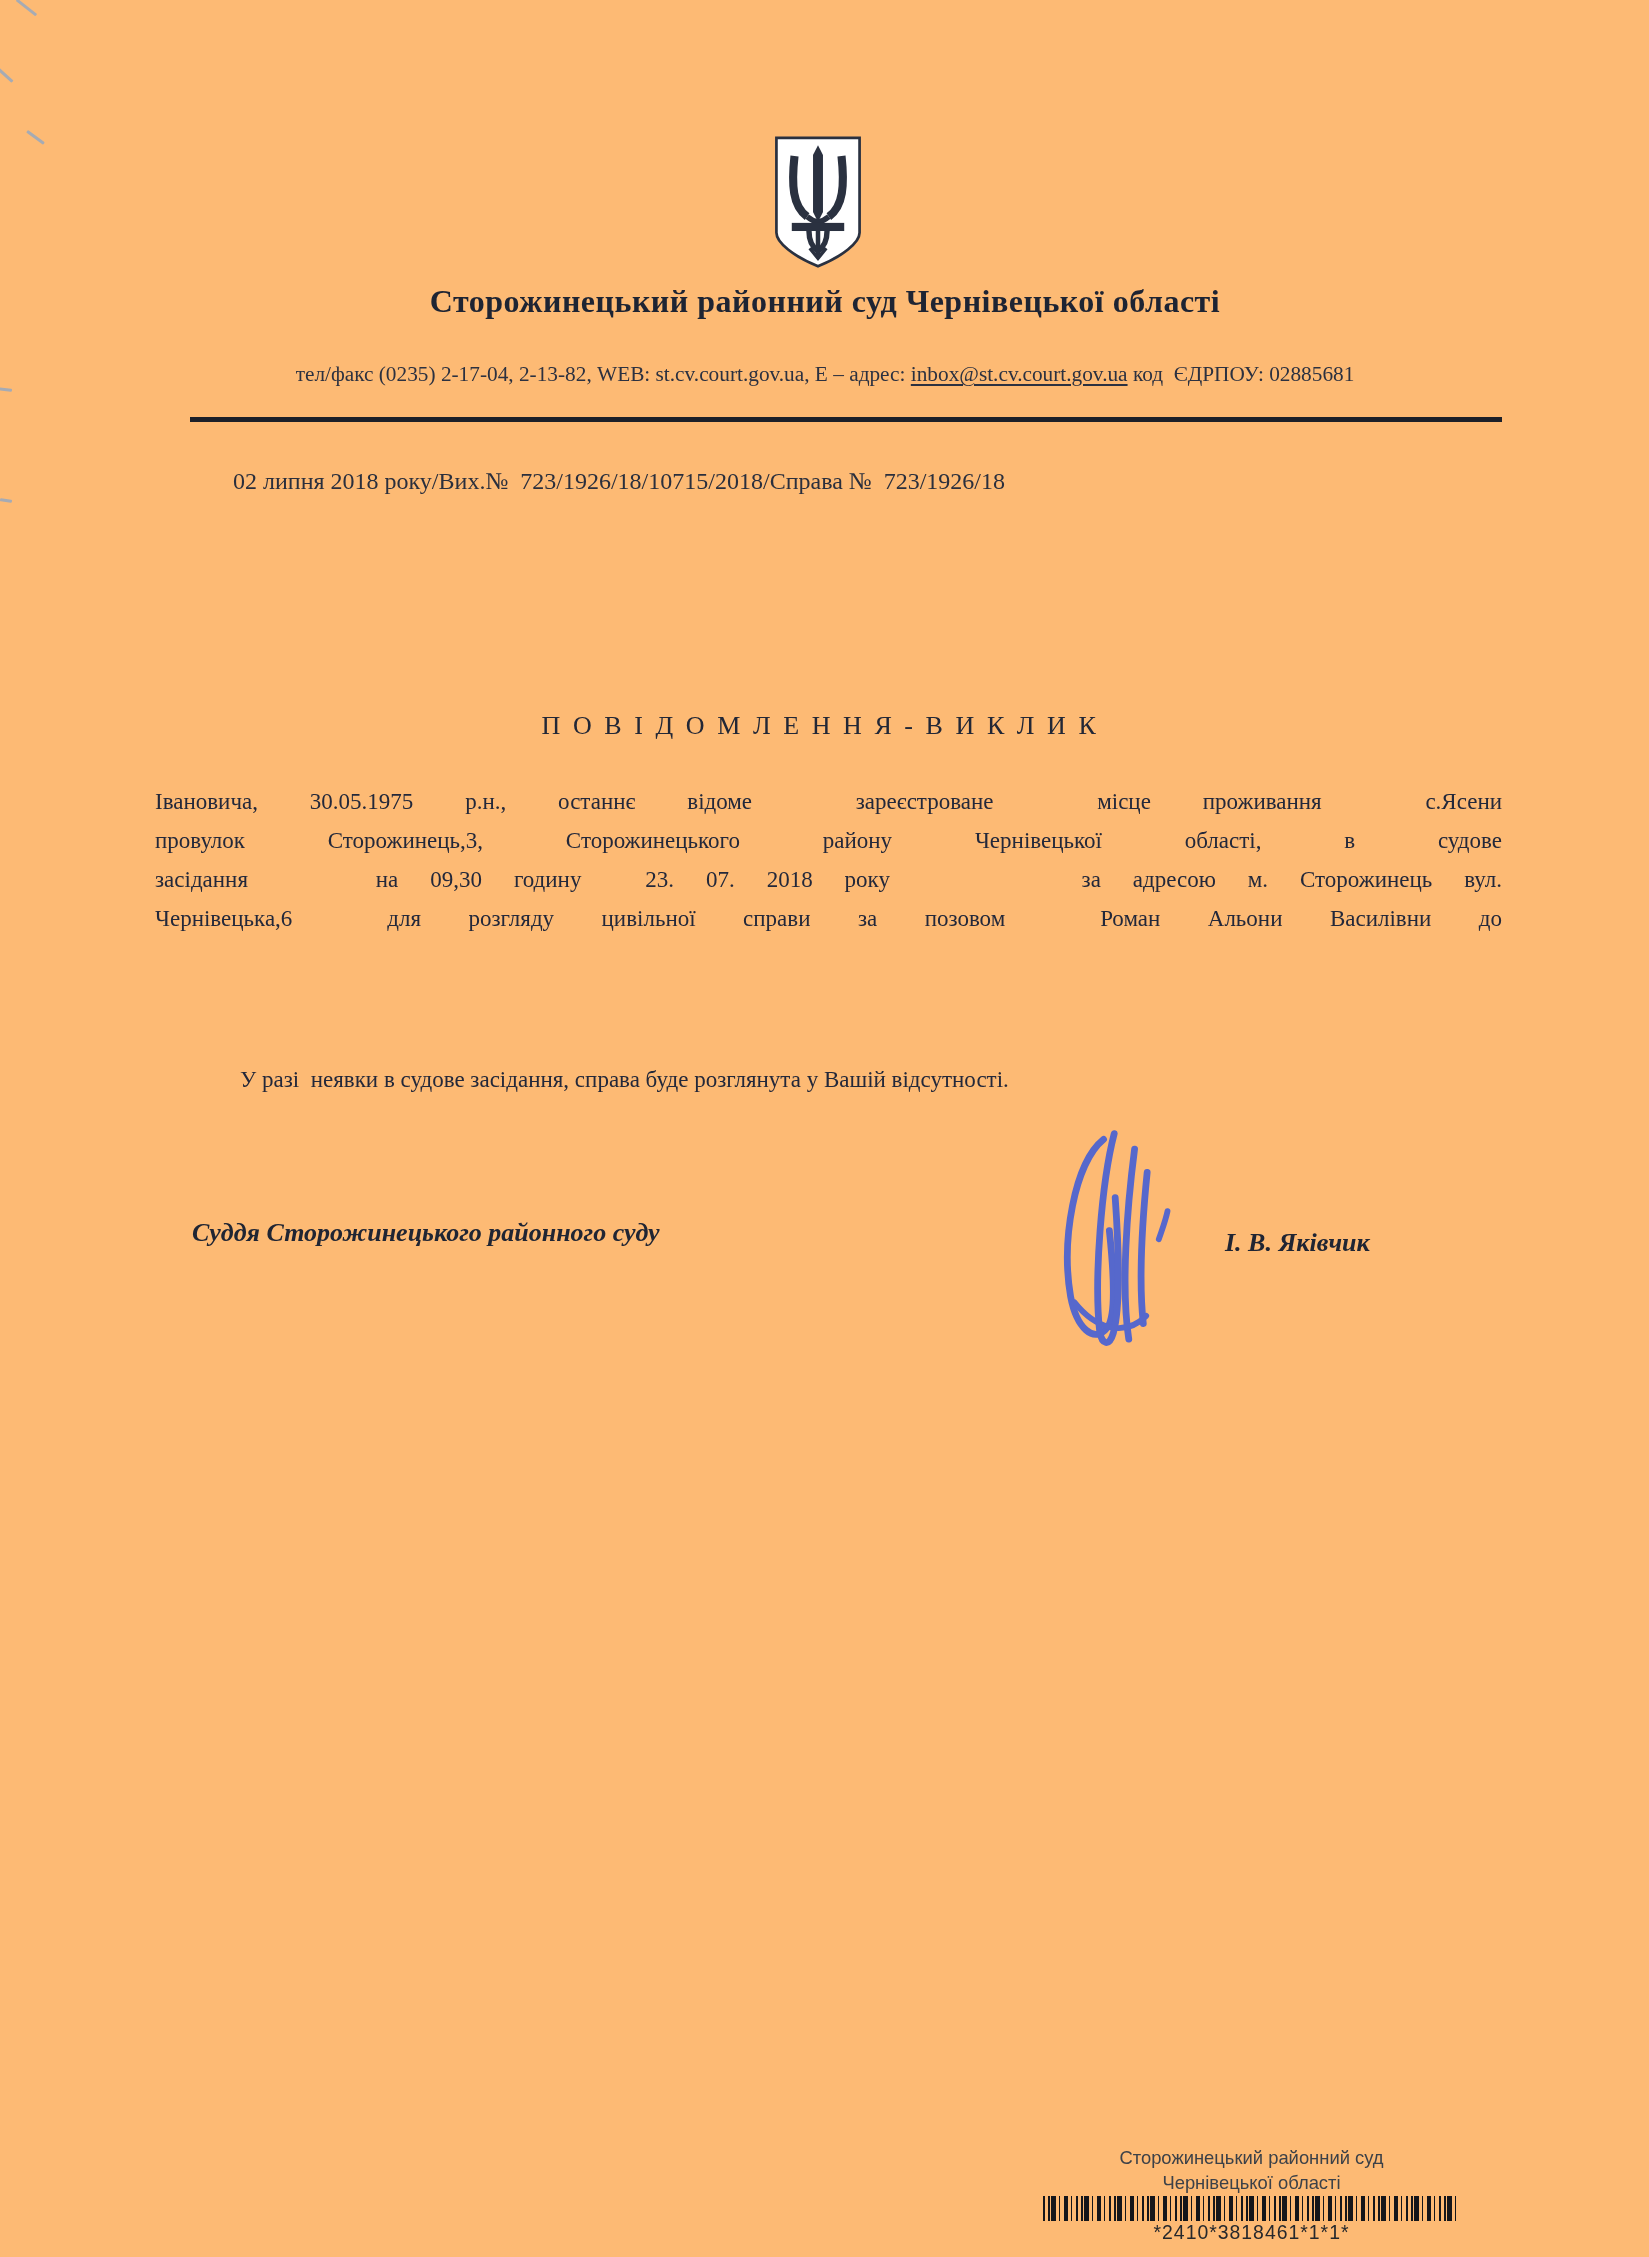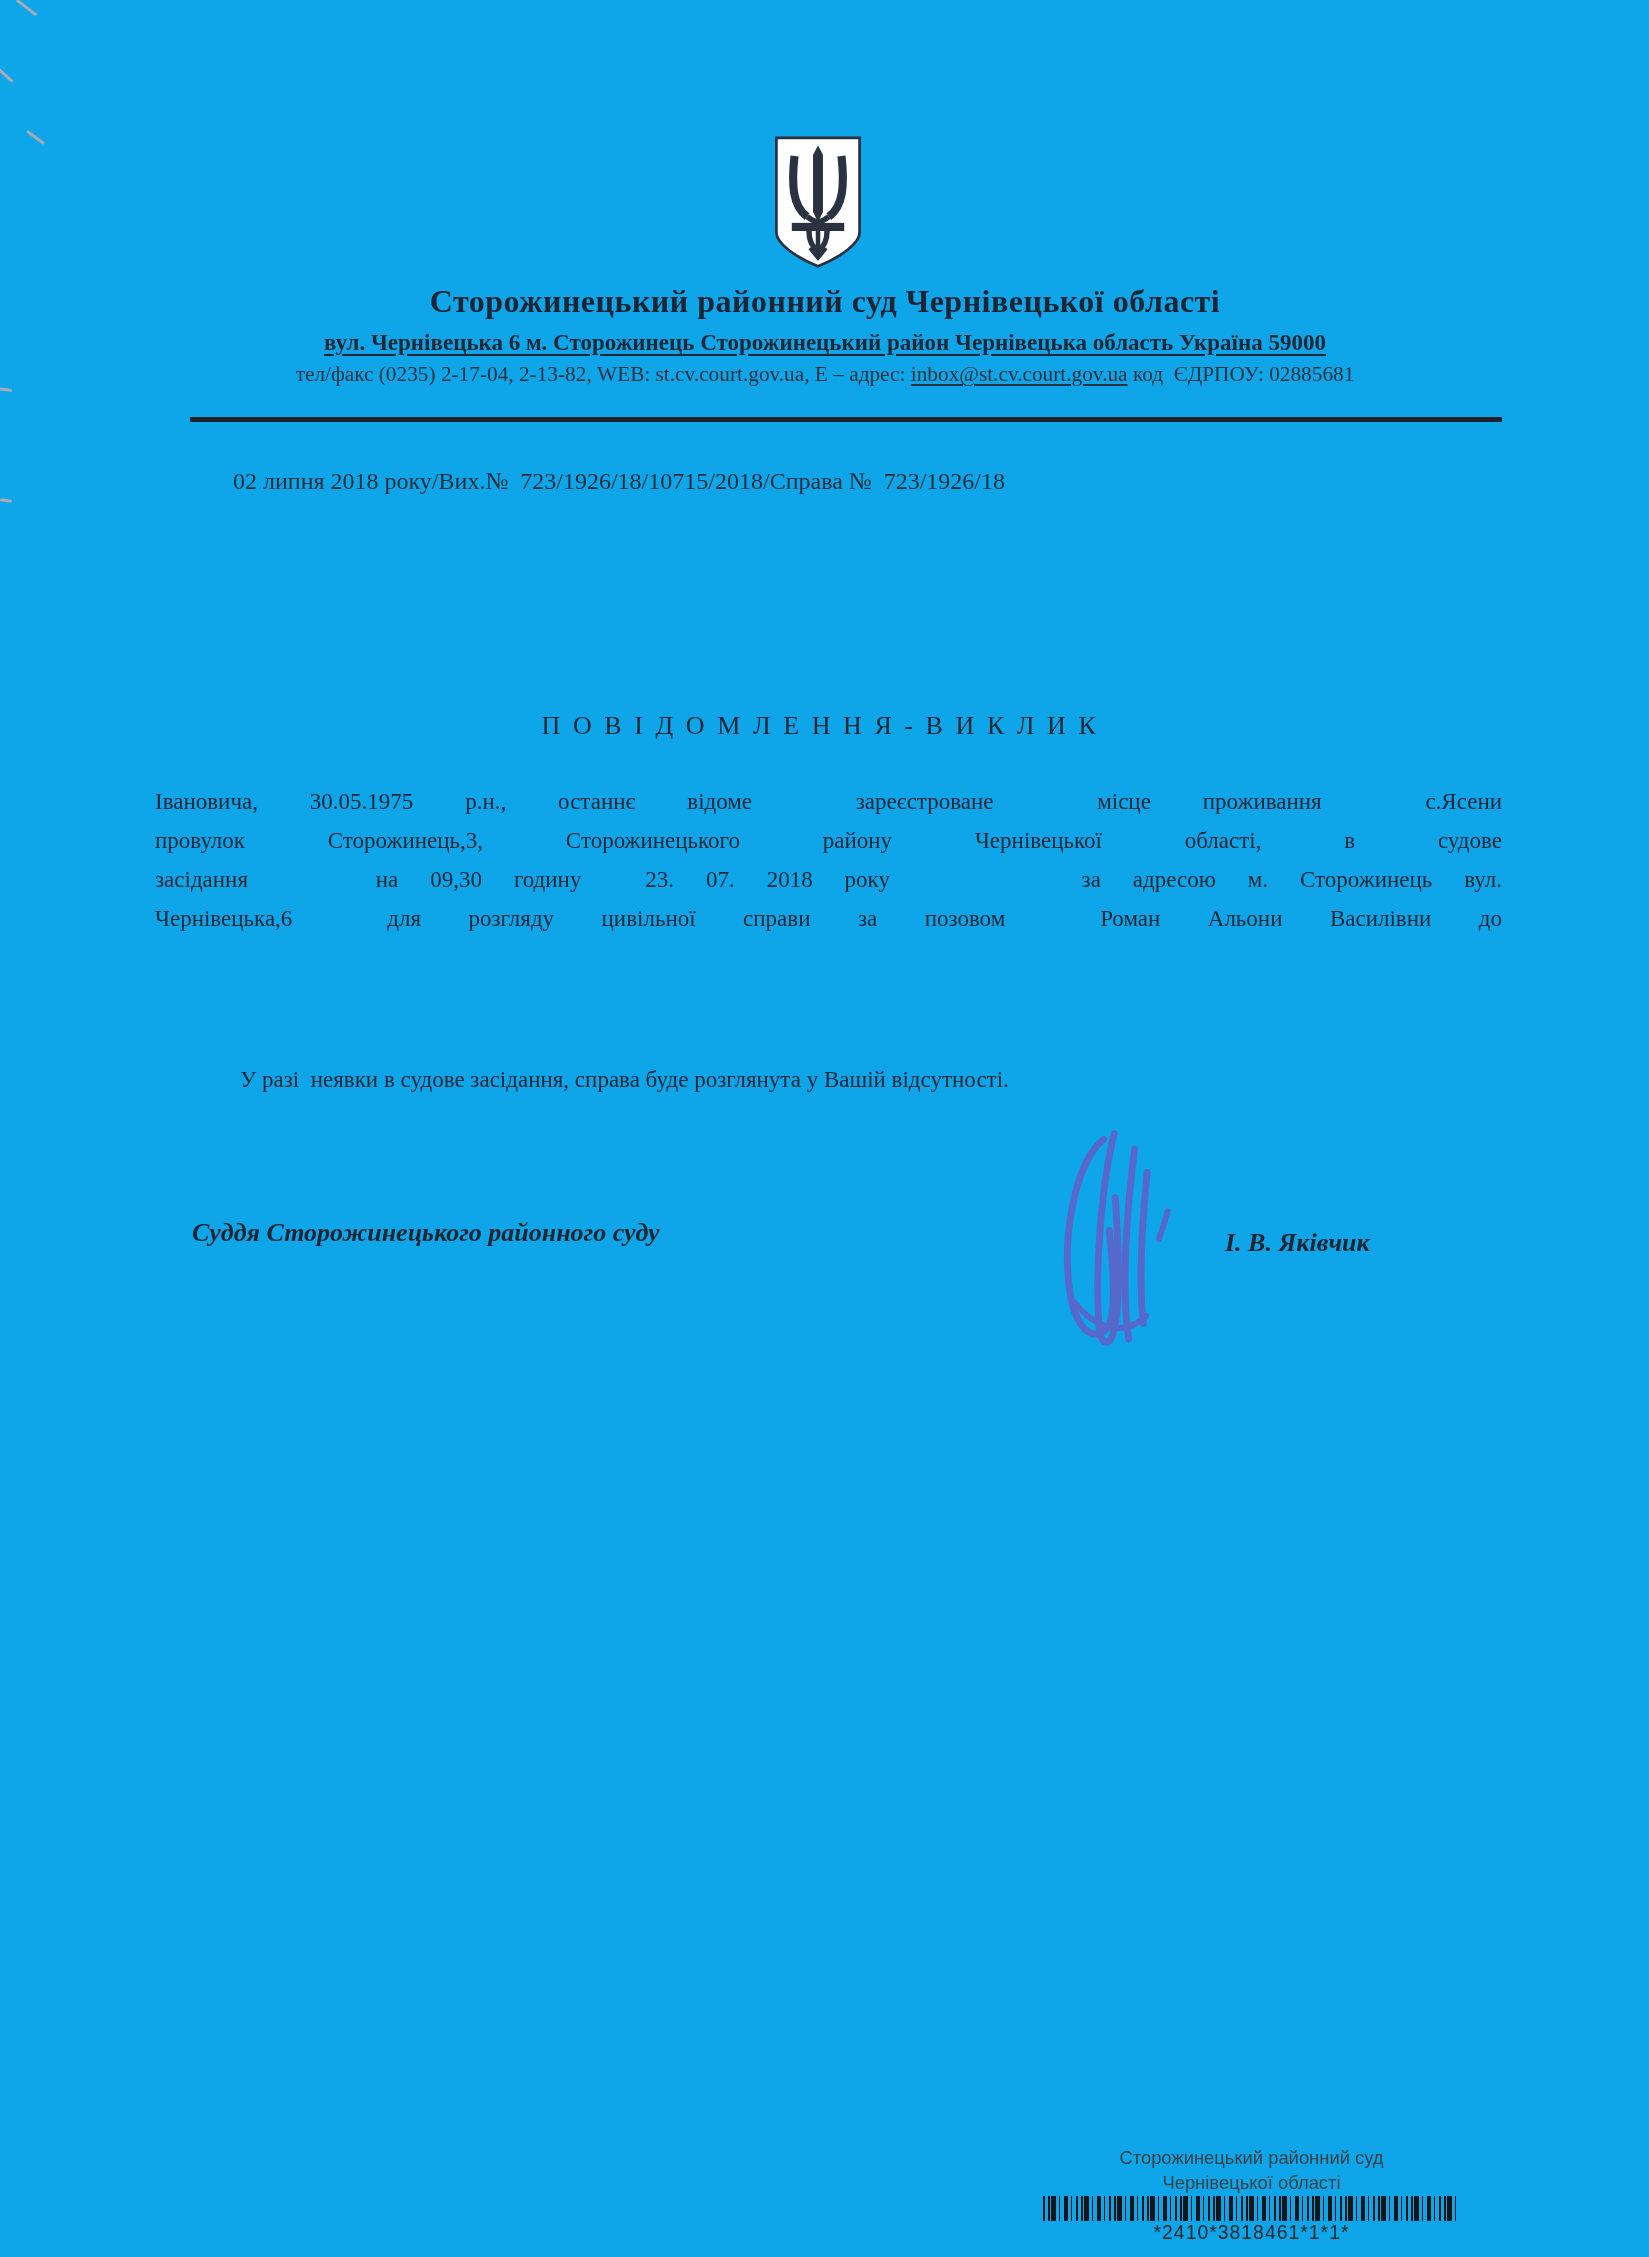--- a/index.html
+++ b/index.html
@@ -1,20 +1,20 @@
 <!DOCTYPE html>
 <html><head>
 <meta charset="utf-8">
 <style>
   html,body{margin:0;padding:0;background:#ffffff;}
   .page{
     position:relative;
     width:1650px;
     height:2257px;
-    background:#0ea5e9;
+    background:#fdba74;
     font-family:"Liberation Serif", serif;
     color:#262b38;
     overflow:hidden;
   }
   
   .artifact{position:absolute;background:#a6abb4;border-radius:1px;}
   .a1{left:13.6px;top:5.8px;width:25px;height:2.9px;transform:rotate(38deg);}
   .a2{left:-3.9px;top:74px;width:19.4px;height:2.9px;transform:rotate(42deg);}
   .a3{left:25px;top:136px;width:21.3px;height:2.9px;transform:rotate(36deg);}
   .a4{left:-1.9px;top:388px;width:13.6px;height:2.9px;transform:rotate(6deg);}
@@ -111,23 +111,20 @@
       <path d="M40 91 Q46 96 52 97 Q58 96 64 91" stroke-width="6"></path>
       <rect x="23" y="98" width="58" height="9" fill="#2a3140" stroke="none"></rect>
       <path d="M42 107 C42 118 46 125 52 129 C58 125 62 118 62 107" stroke-width="6"></path>
       <path d="M52 107 L52 134" stroke-width="5"></path>
       <path d="M43 126 L52 137 L61 126" stroke-width="4"></path>
     </g>
   </svg>
 
   <div class="court-name">Сторожинецький районний суд Чернівецької області</div>
 
-  <div class="addr-line">
-    <span class="u">вул. Чернівецька 6 м. Сторожинець Сторожинецький район Чернівецька область Україна 59000</span>
-  </div>
 
   <div class="contact-line"><span>тел/факс (0235) 2-17-04, 2-13-82, WEB: st.cv.court.gov.ua, Е – адрес: </span><span class="u">inbox@st.cv.court.gov.ua</span><span> код  ЄДРПОУ: 02885681</span></div>
 
   <div class="rule"></div>
 
   <div class="ref-line">02 липня 2018 року/Вих.№  723/1926/18/10715/2018/Справа №  723/1926/18</div>
 
   <div class="doc-title">ПОВІДОМЛЕННЯ-ВИКЛИК</div>
 
   <div class="p1">

